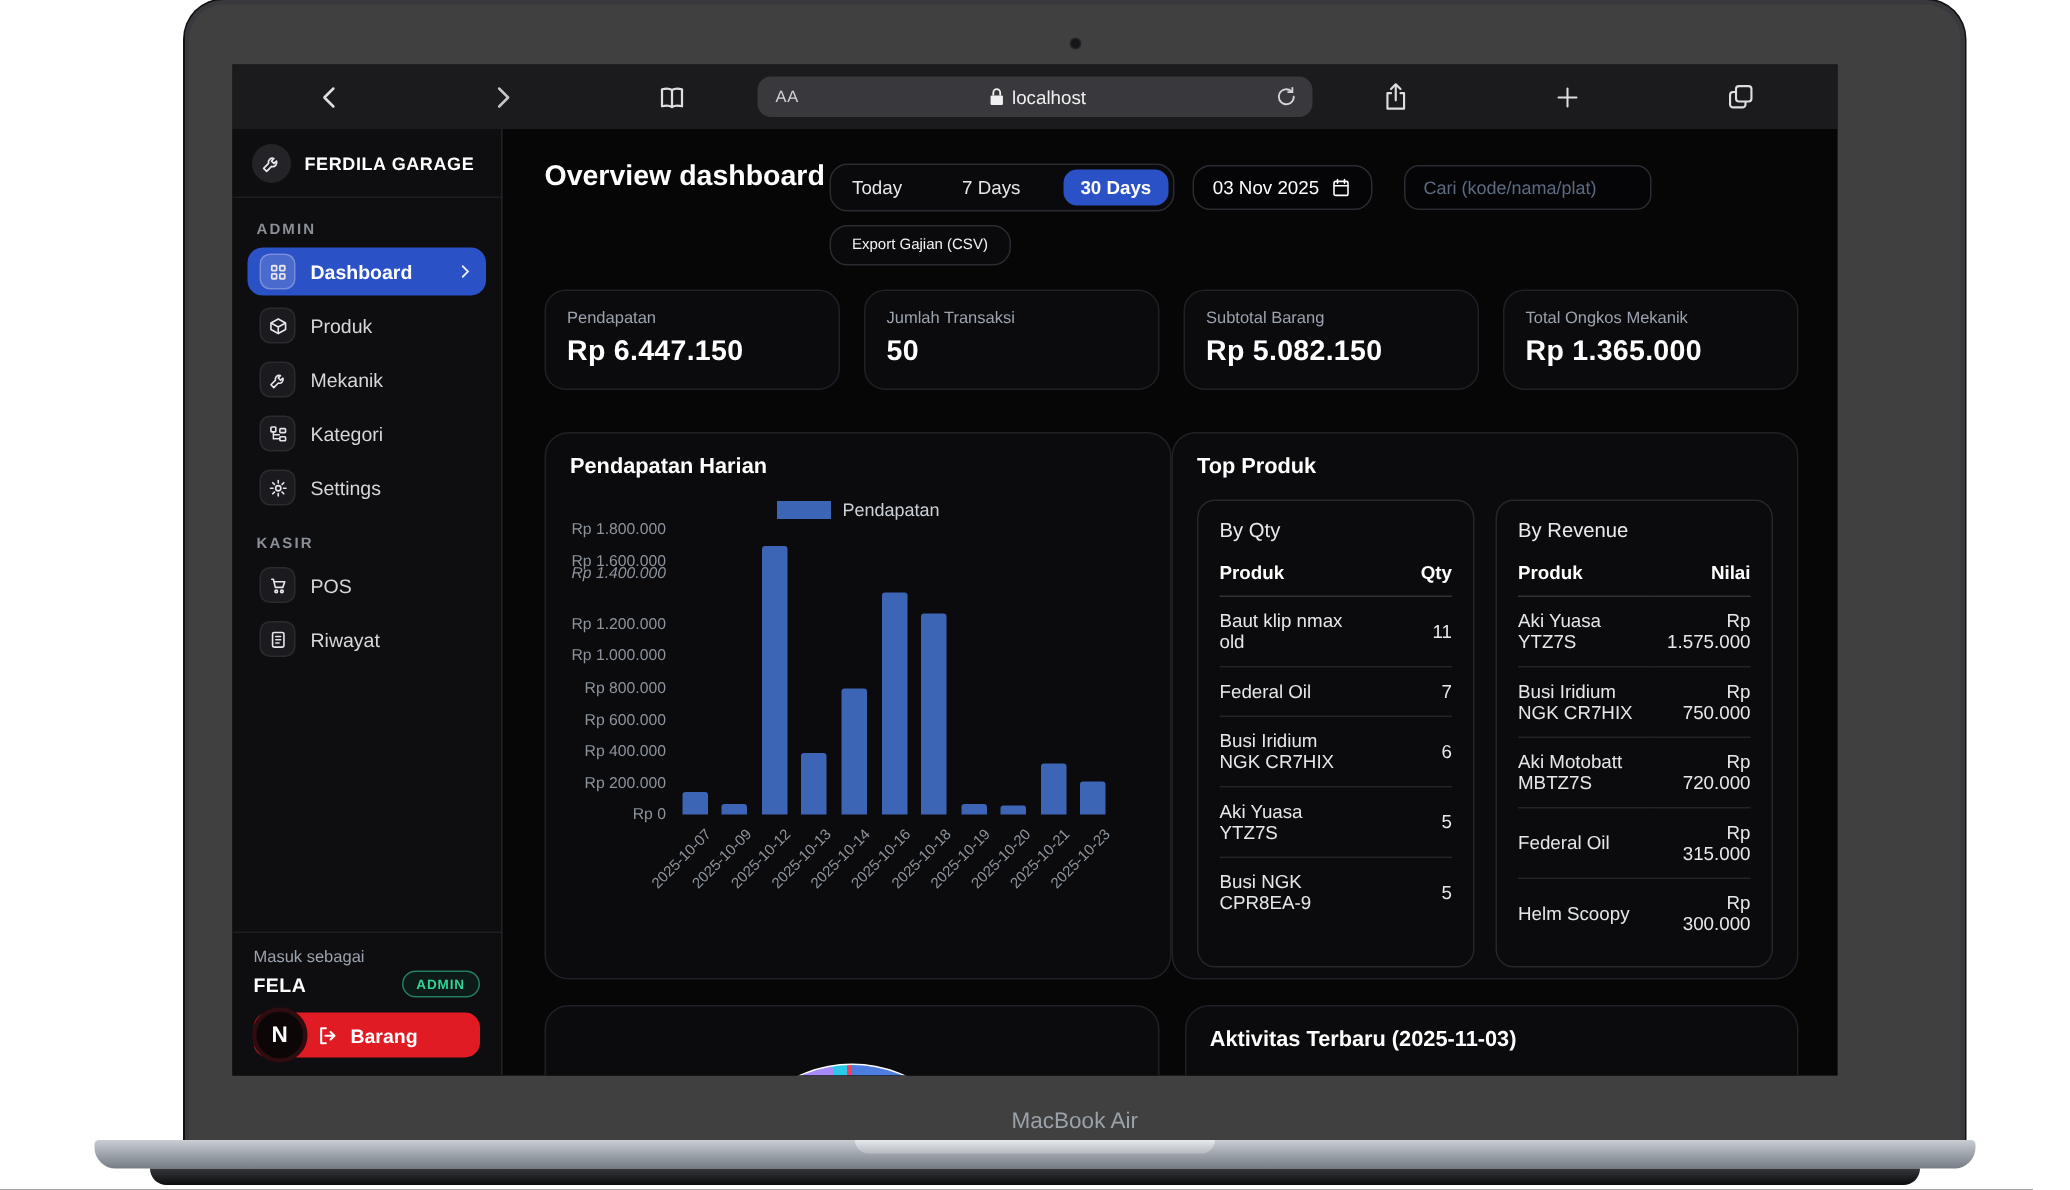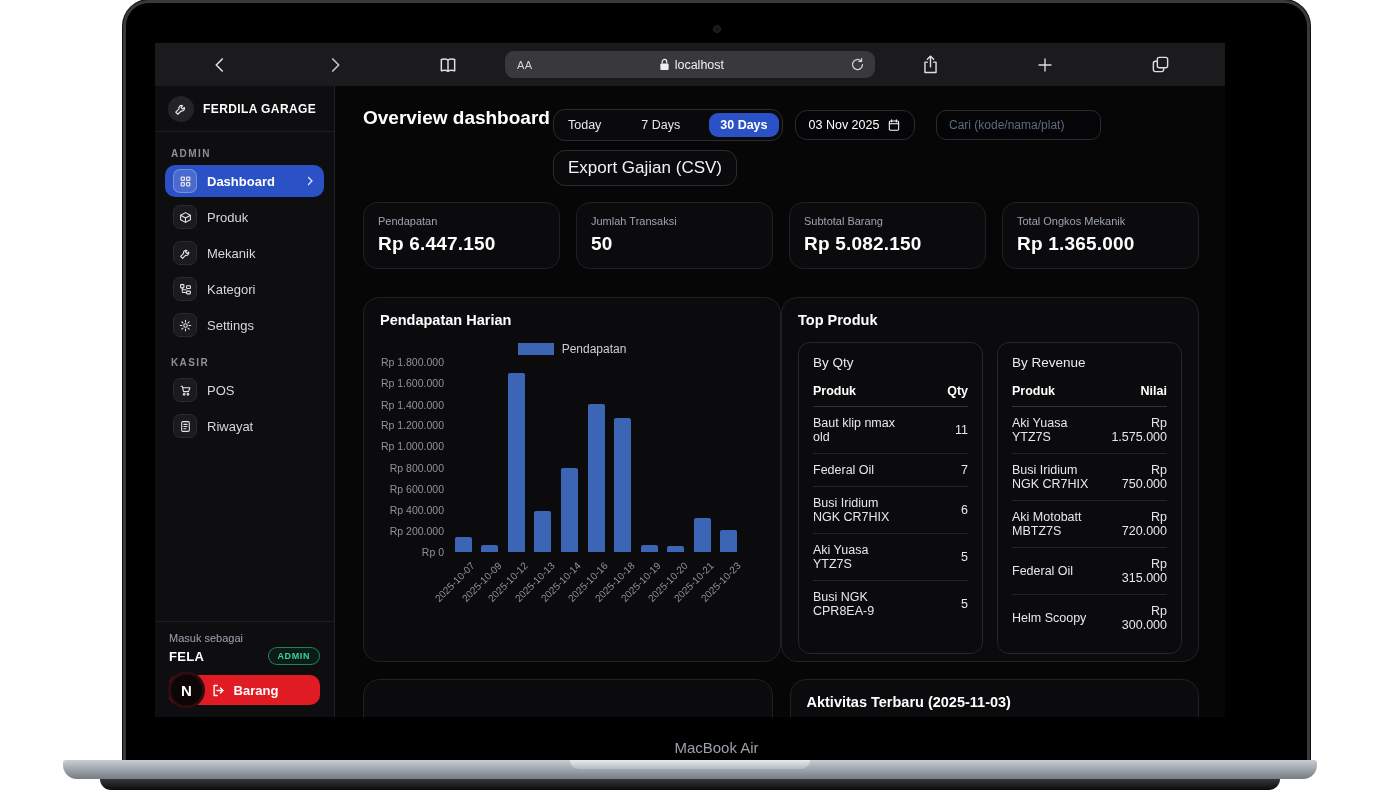--- a/index.html
+++ b/index.html
@@ -1,21 +1,21 @@
 <!DOCTYPE html>
 <html><head>
 <meta charset="utf-8">
 <style>
   * { margin:0; padding:0; box-sizing:border-box; }
   body { background:#ffffff; font-family:"Liberation Sans", sans-serif; }
   .stage { position:relative; width:1380px; height:793px; background:#fff; overflow:hidden; }
 
   
   .screen { position:absolute; left:123px; top:0; width:1187px; height:760px;
-    background:#000000; border:3px solid #38383d; border-bottom:none;
+    background:#404040; border:3px solid #38383d; border-bottom:none;
     border-radius:26px 26px 0 0; box-shadow:0 0 0 1px #101012; }
   .camera { position:absolute; top:22px; left:50%; margin-left:-4px; width:8px; height:8px;
     border-radius:50%; background:#161619; border:1px solid #26262a; }
   .bezel-label { position:absolute; left:0; right:0; top:736px; text-align:center;
     font-size:15px; color:#9aa1a8; }
   .base { position:absolute; left:63px; top:760px; width:1254px; height:19px;
     background:linear-gradient(#c9ced4, #9aa0a8 55%, #767c84);
     border-radius:3px 3px 14px 14px; }
   .trackpad-notch { position:absolute; left:50%; transform:translateX(-50%); top:0;
     width:240px; height:9px; background:linear-gradient(#e7eaed,#b6bbc2);
@@ -87,21 +87,21 @@
     background:none; border:none; font-family:inherit; cursor:pointer; }
   .range-btn.active { background:#2b51c6; color:#fff; font-weight:700; }
   .date-btn { display:flex; align-items:center; gap:8px; border:1px solid #2b2b31; background:#050507;
     border-radius:12px; padding:7px 13px; font-size:12.5px; font-weight:400; color:#fff;
     font-family:inherit; cursor:pointer; }
   .search-input { margin-left:auto; margin-right:98px; width:165px; border:1px solid #2b2b31;
     background:#050507; border-radius:10px; padding:7px 12px; font-size:12px; color:#dfe3ea;
     font-family:inherit; outline:none; }
   .search-input::placeholder { color:#5b6b80; }
   .export-btn { align-self:flex-start; border:1px solid #2b2b31; background:#0a0a0c;
-    border-radius:12px; padding:7px 14px; font-size:17px; color:#f2f2f4;
+    border-radius:12px; padding:7px 14px; font-size:10px; color:#f2f2f4;
     font-family:inherit; cursor:pointer; }
 
   
   .stats-grid { margin-top:16px; display:grid; grid-template-columns:repeat(4,1fr); gap:16px; }
   .stat-card { background:#0b0b0d; border:1px solid #202026; border-radius:14px; padding:12px 14px 13px; }
   .stat-label { font-size:11px; color:#9ca3af; }
   .stat-value { margin-top:6px; font-size:19px; font-weight:700; color:#fff; letter-spacing:.2px; }
 
   
   .charts-row { margin-top:28px; display:grid; grid-template-columns:1fr 1fr; }
@@ -358,21 +358,21 @@
           <div class="charts-row">
             <section class="panel chart-panel">
               <div class="panel-title">Pendapatan Harian</div>
               <div class="legend-row">
                 <span class="legend-swatch"></span>
                 <span class="legend-label">Pendapatan</span>
               </div>
               <div class="plot-wrap" id="daily-plot">
                   <div class="ylabel" style="top: 0px;">Rp 1.800.000</div>
                   <div class="ylabel" style="top: 21.1111px;">Rp 1.600.000</div>
-                  <div class="ylabel" style="top: 43px;">Rp 1.400.000</div>
+                  <div class="ylabel" style="top: 29px; font-style: italic;">Rp 1.400.000</div>
                   <div class="ylabel" style="top: 63.3333px;">Rp 1.200.000</div>
                   <div class="ylabel" style="top: 84.4444px;">Rp 1.000.000</div>
                   <div class="ylabel" style="top: 105.556px;">Rp 800.000</div>
                   <div class="ylabel" style="top: 126.667px;">Rp 600.000</div>
                   <div class="ylabel" style="top: 147.778px;">Rp 400.000</div>
                   <div class="ylabel" style="top: 168.889px;">Rp 200.000</div>
                   <div class="ylabel" style="top: 190px;">Rp 0</div>
                   <div class="plot-area">
                     <div class="bar" style="left: 4.77273px; height: 15px; background: rgb(61, 101, 182);"></div>
                     <div class="bar" style="left: 31.3182px; height: 7px; background: rgb(61, 101, 182);"></div>

